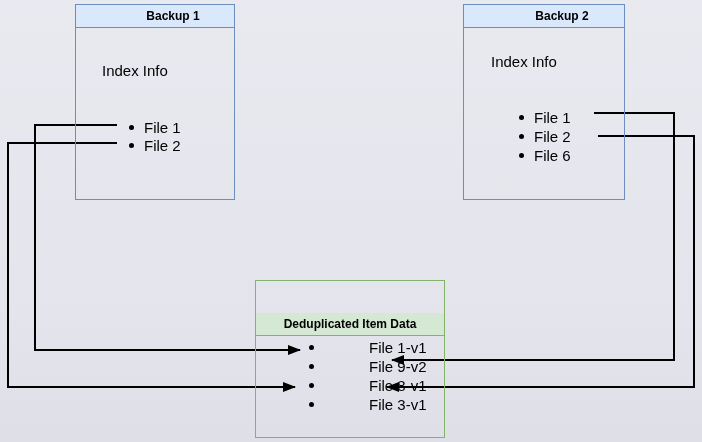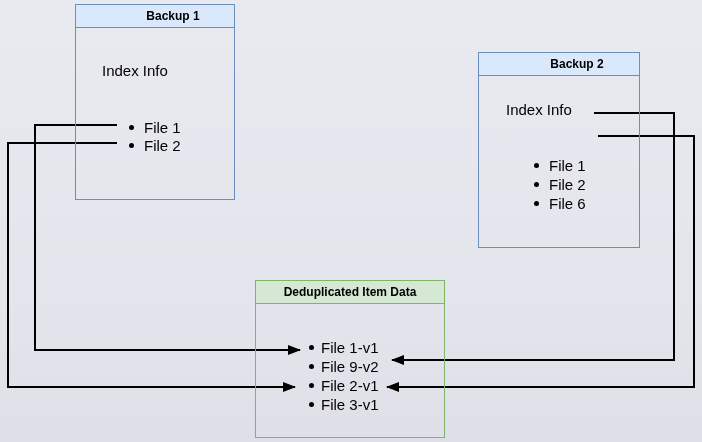--- a/index.html
+++ b/index.html
@@ -40,20 +40,21 @@
     border-bottom: 1px solid;
   }
   .blue .box-header {
     background: var(--backup-header-fill, #dae8fc);
     border-bottom-color: var(--backup-border, #6c8ebf);
     padding-left: 36px;
   }
   .green .box-header {
     background: var(--dedup-header-fill, #d5e8d4);
     border-bottom-color: var(--dedup-border, #82b366);
+    margin-top: 32px;
   }
   .subtitle {
     position: absolute;
     font-size: 15px;
     line-height: 18px;
     white-space: nowrap;
   }
   ul.file-list {
     position: absolute;
     margin: 0;
@@ -74,25 +75,25 @@
     background: #000;
   }
   
   .backup1-list { left: 53px; top: 113px; }
   .backup1-list li { height: 18px; }
   .backup1-list .bullet { margin-right: 10px; }
   .backup2-list { left: 55px; top: 103px; }
   .backup2-list li { height: 19px; }
   .backup2-list .bullet { margin-right: 10px; }
   .dedup-list { left: 53px; top: 57px; }
-  .dedup-list li { height: 19px; }
+  .dedup-list li { height: 19px; gap: 48px; }
   .dedup-list .bullet { margin-right: 7px; }
   
   .backup1-box { left: 75px; top: 4px; width: 160px; height: 196px; }
-  .backup2-box { left: 478px; top: 4px; width: 162px; height: 196px; margin-top: 48px; }
+  .backup2-box { left: 463px; top: 4px; width: 162px; height: 196px; }
   .dedup-box   { left: 255px; top: 280px; width: 190px; height: 158px; }
   .backup1-subtitle { left: 26px; top: 57px; }
   .backup2-subtitle { left: 27px; top: 48px; }
 </style>
 </head>
 <body>
 
 <div class="canvas">
 
   <svg class="arrows" viewBox="0 0 702 442" xmlns="http://www.w3.org/2000/svg">
@@ -147,21 +148,21 @@
       <li>
         <span class="bullet"></span>
         <span>File 1-v1</span>
       </li>
       <li>
         <span class="bullet"></span>
         <span>File 9-v2</span>
       </li>
       <li>
         <span class="bullet"></span>
-        <span>File 2-v1</span>
+        <span>File 8-v1</span>
       </li>
       <li>
         <span class="bullet"></span>
         <span>File 3-v1</span>
       </li>
     </ul>
   </div>
 
 </div>
 

